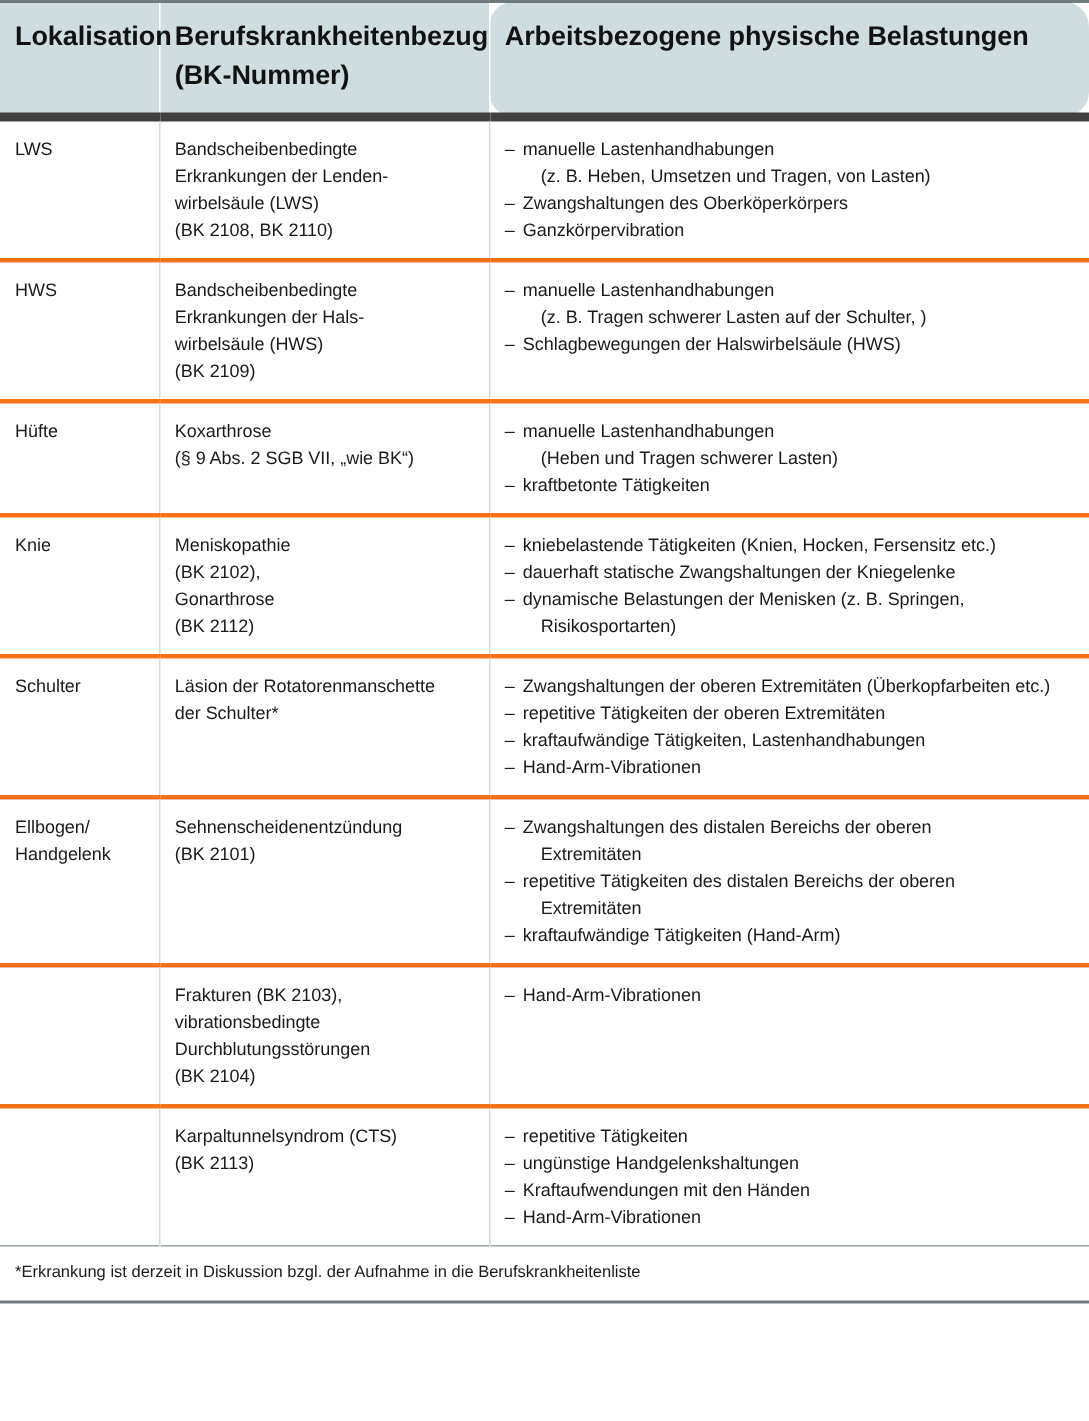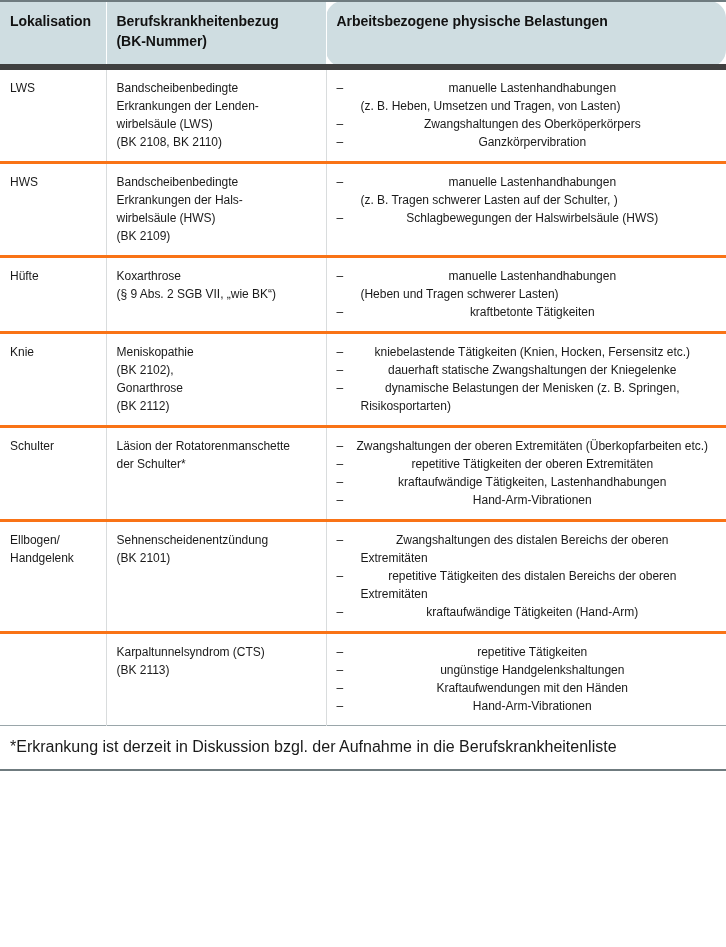--- a/index.html
+++ b/index.html
@@ -31,21 +31,21 @@
 
   col.c-loc   { width: 106px; }
   col.c-bk    { width: 220px; }
   col.c-load  { width: 400px; }
 
   thead tr.header-row {
     background: #cfdde1;
   }
 
   thead th {
-    font-size: 14px;
+    font-size: 18px;
     font-weight: bold;
     text-align: left;
     vertical-align: top;
     padding: 10px 10px 12px 10px;
     line-height: 1.42;
     color: #121212;
     border-right: 1px solid #ffffff;
     letter-spacing: -0.05px;
   }
   thead th:last-child { border-right: none; border-radius: 17px; }
@@ -82,30 +82,29 @@
     line-height: 1.5;
   }
   ul.load-list li .dash {
     position: absolute;
     left: 0;
     top: 0;
   }
   ul.load-list li .li-text {
     display: block;
     white-space: pre-line;
-    text-align: center;
   }
   ul.load-list li .li-sub {
     display: block;
     padding-left: 12px;
     white-space: pre-line;
   }
 
   tfoot td.footnote-cell {
-    font-size: 16px;
+    font-size: 11px;
     padding: 9px 10px 10px 10px;
     border-top: 1px solid #9aa6aa;
     color: #1a1a1a;
     background: #ffffff;
     line-height: 1.5;
   }
 </style>
 </head>
 <body>
 
@@ -255,20 +254,35 @@
               </li>
               <li>
                 <span class="dash">–</span>
                 <span class="li-text">kraftaufwändige Tätigkeiten (Hand-Arm)</span>
               </li>
             </ul>
           </td>
         </tr>
         <tr>
           <td class="loc-cell"></td>
+          <td class="bk-cell">Frakturen (BK 2103),
+vibrationsbedingte
+Durchblutungsstörungen
+(BK 2104)</td>
+          <td class="load-cell">
+            <ul class="load-list">
+              <li>
+                <span class="dash">–</span>
+                <span class="li-text">Hand-Arm-Vibrationen</span>
+              </li>
+            </ul>
+          </td>
+        </tr>
+        <tr>
+          <td class="loc-cell"></td>
           <td class="bk-cell">Karpaltunnelsyndrom (CTS)
 (BK 2113)</td>
           <td class="load-cell">
             <ul class="load-list">
               <li>
                 <span class="dash">–</span>
                 <span class="li-text">repetitive Tätigkeiten</span>
               </li>
               <li>
                 <span class="dash">–</span>

